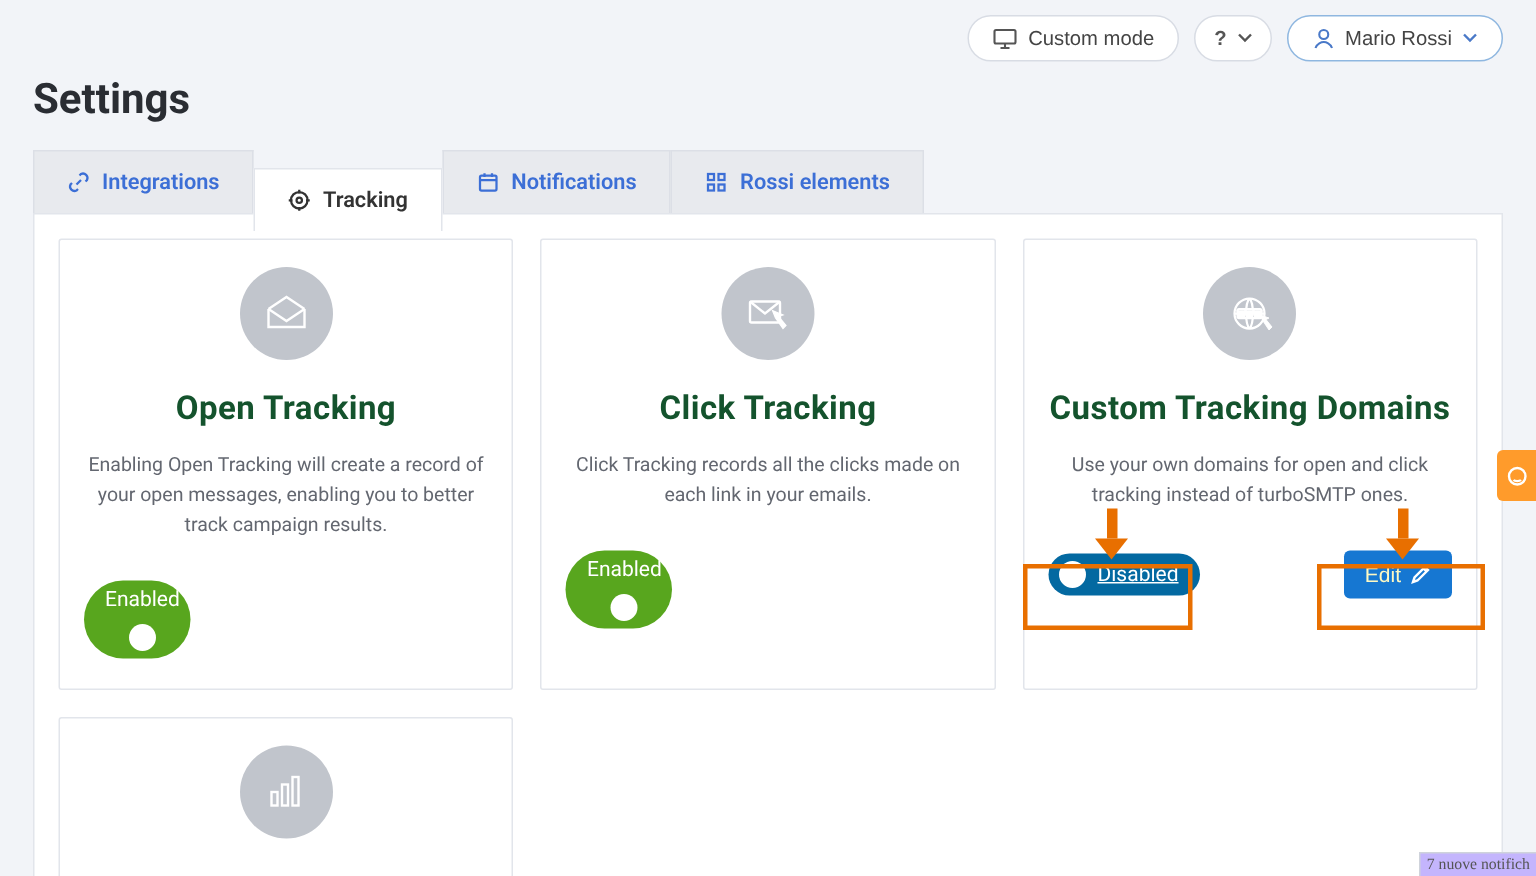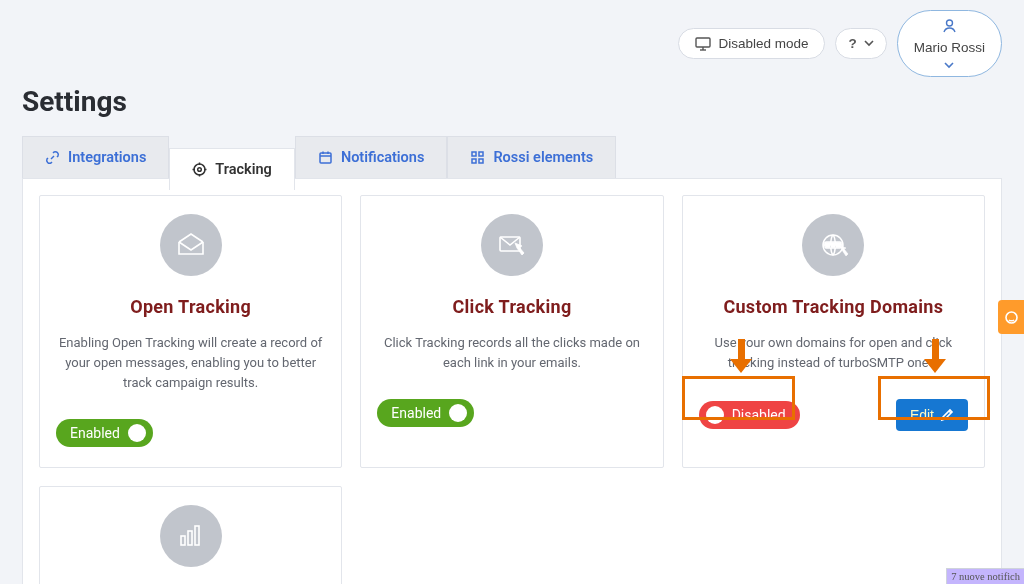--- a/index.html
+++ b/index.html
@@ -27,21 +27,21 @@
     gap: 7px;
     border: 1px solid #d8dce4;
     border-radius: 999px;
     background: #fff;
     padding: 7px 16px;
     font-size: 13.5px;
     color: #444;
     cursor: pointer;
   }
   .pill.help { padding: 7px 12px; }
-  .pill.user { border-color: #8fb7e0; flex-direction: column; }
+  .pill.user { border-color: #8fb7e0; }
 
   .page-title {
     padding: 8px 22px 18px 22px;
     font-size: 28px;
     font-weight: 700;
     color: #2a2d33;
   }
 
   
   .tabs {
@@ -101,24 +101,24 @@
     width: 62px;
     height: 62px;
     border-radius: 50%;
     background: #c1c5cc;
     display: flex;
     align-items: center;
     justify-content: center;
     margin-bottom: 20px;
   }
   .card-title {
-    font-size: 18px;
+    font-size: 22px;
     font-weight: 700;
     letter-spacing: 0.3px;
-    color: #7f1d1d;
+    color: #14532d;
     margin-bottom: 16px;
     text-align: center;
   }
   .card-desc {
     font-size: 13px;
     color: #636770;
     line-height: 1.55;
     margin-bottom: 26px;
     max-width: 280px;
   }
@@ -133,22 +133,22 @@
     display: inline-flex;
     align-items: center;
     border-radius: 999px;
     padding: 5px 7px 5px 14px;
     font-size: 14px;
     color: #fff;
     gap: 8px;
     cursor: pointer;
     user-select: none;
   }
-  .toggle.enabled { background: #58a61e; }
-  .toggle.disabled { background: #ef4444; padding: 5px 14px 5px 7px; }
+  .toggle.enabled { background: #58a61e; flex-direction: column; }
+  .toggle.disabled { background: #0369a1; padding: 5px 14px 5px 7px; text-decoration: underline; }
   .toggle .knob {
     width: 18px; height: 18px; border-radius: 50%; background: #fff;
   }
 
   
   .edit-btn {
     display:inline-flex;
     align-items:center;
     gap:6px;
     background:#1677d2;
@@ -219,21 +219,21 @@
 
 <div class="top-bar">
   <button class="pill">
     <span>
       <svg width="16" height="14" viewBox="0 0 16 14" fill="none" stroke="#555" stroke-width="1.4">
         <rect x="1" y="1" width="14" height="9" rx="1"></rect>
           <line x1="5" y1="13" x2="11" y2="13"></line>
           <line x1="8" y1="10" x2="8" y2="13"></line>
       </svg>
     </span>
-    <span>Disabled mode</span>
+    <span>Custom mode</span>
   </button>
   <button class="pill help">
     <span style="font-weight:600;color:#555;">?</span>
     <span>
       <svg width="10" height="7" viewBox="0 0 10 7" fill="none" stroke="#555" stroke-width="1.6">
           <polyline points="1,1 5,5 9,1"></polyline>
         </svg>
     </span>
   </button>
   <button class="pill user">

